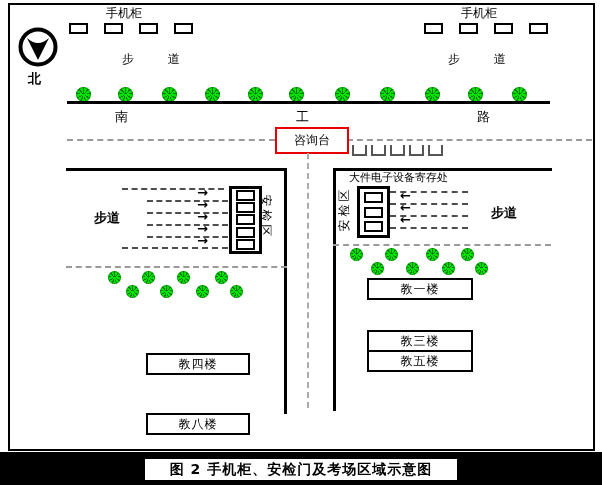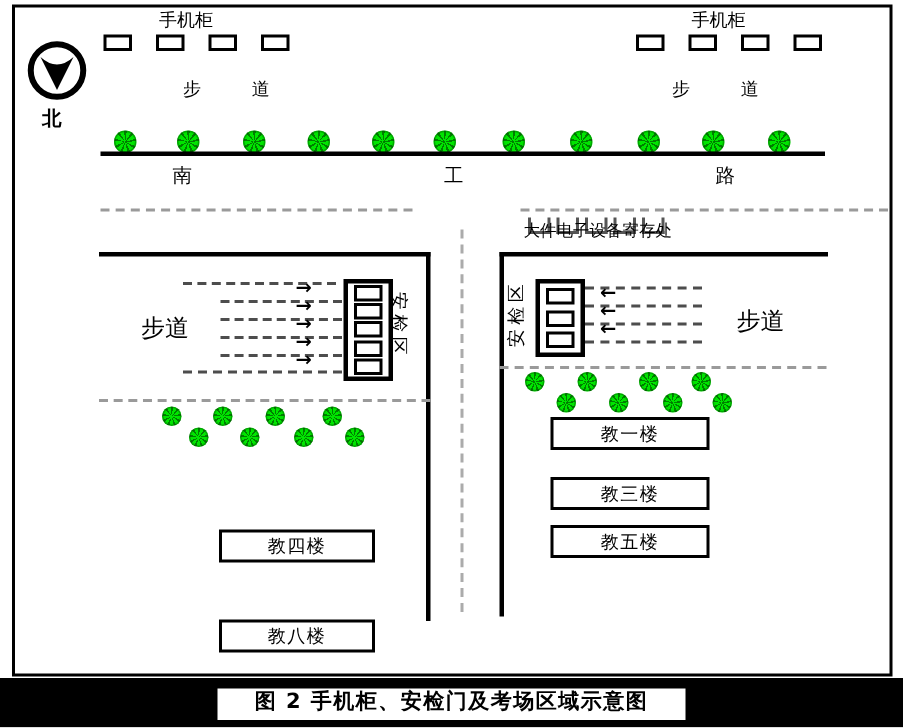--- a/index.html
+++ b/index.html
@@ -21,38 +21,38 @@
         box-shadow:inset 0 0 0 1px rgba(0,90,0,.45);}
   .tree.sm{width:13px;height:13px;}
   .road{left:67px;top:101px;width:483px;height:3px;background:#000;}
   .road-char{font-size:13px;top:108px;}
   .dash-gray{border-top:2px dashed #9a9a9a;height:0;}
   .dash-dark{border-top:2px dashed #4d4d4d;height:0;}
   .vdash{border-left:2px dashed #ababab;width:0;}
   .info-box{left:275px;top:127px;width:70px;height:23px;border:2px solid #e80000;background:#fff;
             display:flex;align-items:center;justify-content:center;font-size:12px;}
   .dep-sq{width:11px;height:9px;border:2px solid #555;border-top:none;background:#fff;}
-  .dep-label{left:349px;top:146px;font-size:11px;}
+  .dep-label{left:349px;top:170px;font-size:11px;}
   .edge{background:#000;}
-  .walk-in{font-size:16px;}
+  .walk-in{font-size:13px;font-weight:bold;}
   .gate-box{border:3px solid #000;background:#fff;display:flex;flex-direction:column;
             align-items:center;justify-content:space-evenly;}
   .gate-cell{width:15px;height:7px;border:2px solid #000;background:#fff;}
   .zone{display:flex;flex-direction:column;gap:2px;}
   .zone span{display:block;width:13px;height:13px;line-height:13px;font-size:12px;text-align:center;}
   .zone.cw span{transform:rotate(90deg);}
   .zone.ccw span{transform:rotate(-90deg);}
   .arrow{font-size:13px;line-height:11px;font-weight:bold;}
   .bld{border:2px solid #000;background:#fff;display:flex;align-items:center;justify-content:center;
        font-size:12px;letter-spacing:1px;}
   .bld.l{left:146px;width:100px;height:18px;}
   .bld.r{left:367px;width:102px;height:18px;}
   .caption-band{left:0;top:452px;width:602px;height:33px;background:#000;}
   .caption-box{left:145px;top:459px;width:312px;height:21px;background:#fff;
-               display:flex;align-items:flex-start;justify-content:center;
+               display:flex;align-items:center;justify-content:center;
                font-size:14px;font-weight:bold;letter-spacing:1px;}
 </style>
 </head>
 <body>
 
 <div id="stage">
 
   <div class="abs frame"></div>
 
   <svg class="abs compass" viewBox="0 0 42 42">
@@ -87,20 +87,23 @@
   <div class="abs tree" style="left:468px;top:87px;"></div>
   <div class="abs tree" style="left:512px;top:87px;"></div>
 
   <div class="abs road"></div>
   <div class="abs road-char" style="left:115px;">南</div>
   <div class="abs road-char" style="left:296px;">工</div>
   <div class="abs road-char" style="left:477px;">路</div>
 
   <div class="abs dash-gray" style="left:67px;top:139px;width:208px;"></div>
   <div class="abs dash-gray" style="left:347px;top:139px;width:245px;"></div>
+  <div class="abs info-box">
+    <span>咨询台</span>
+  </div>
 
   <div class="abs dep-sq" style="left:352px;top:145px;"></div>
   <div class="abs dep-sq" style="left:371px;top:145px;"></div>
   <div class="abs dep-sq" style="left:390px;top:145px;"></div>
   <div class="abs dep-sq" style="left:409px;top:145px;"></div>
   <div class="abs dep-sq" style="left:428px;top:145px;"></div>
   <div class="abs dep-label">大件电子设备寄存处</div>
 
   <div class="abs edge" style="left:66px;top:168px;width:221px;height:3px;"></div>
   <div class="abs edge" style="left:284px;top:168px;width:3px;height:246px;"></div>
@@ -177,21 +180,21 @@
   <div class="abs bld l" style="top:353px;">
       <span>教四楼</span>
     </div>
   <div class="abs bld r" style="top:278px;">
       <span>教一楼</span>
     </div>
 
   <div class="abs bld l" style="top:413px;">
       <span>教八楼</span>
     </div>
-  <div class="abs bld r" style="top:318px;justify-content:center;">
+  <div class="abs bld r" style="top:330px;justify-content:center;">
       <span>教三楼</span>
     </div>
   <div class="abs bld r" style="top:350px;">
       <span>教五楼</span>
     </div>
 
   <div class="abs caption-band"></div>
   <div class="abs caption-box">
     <span>图 2  手机柜、安检门及考场区域示意图</span>
   </div>

